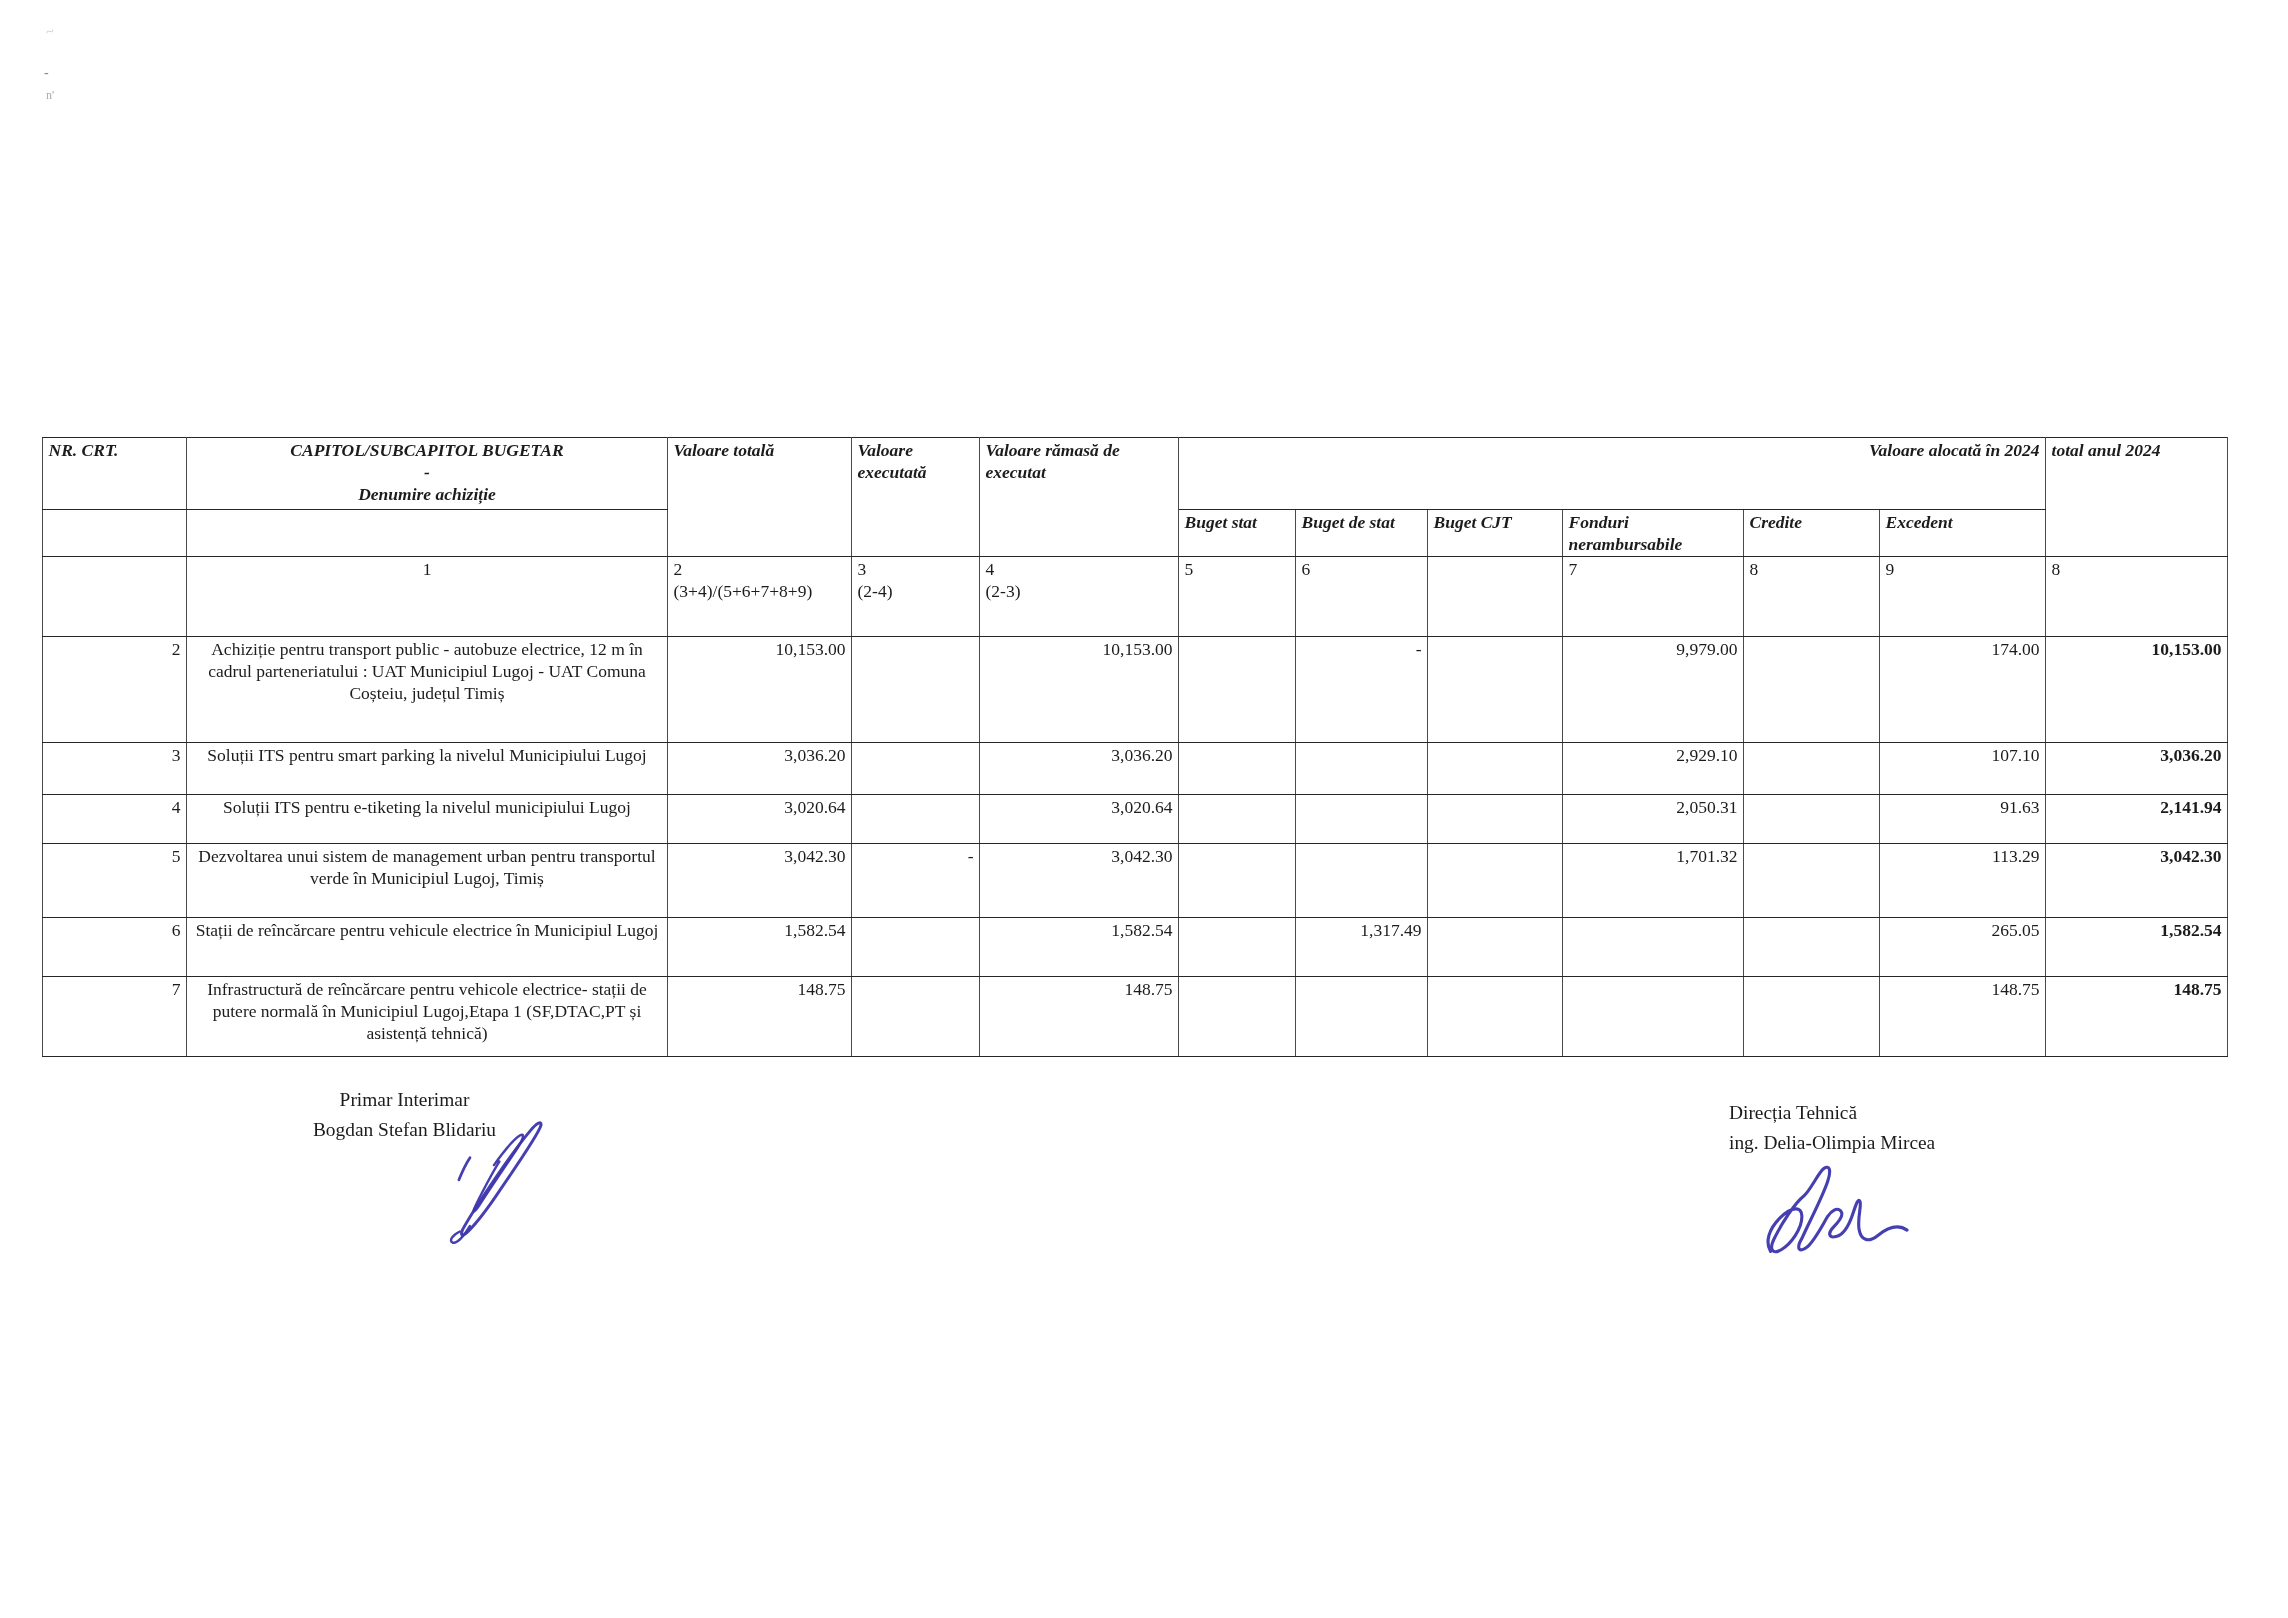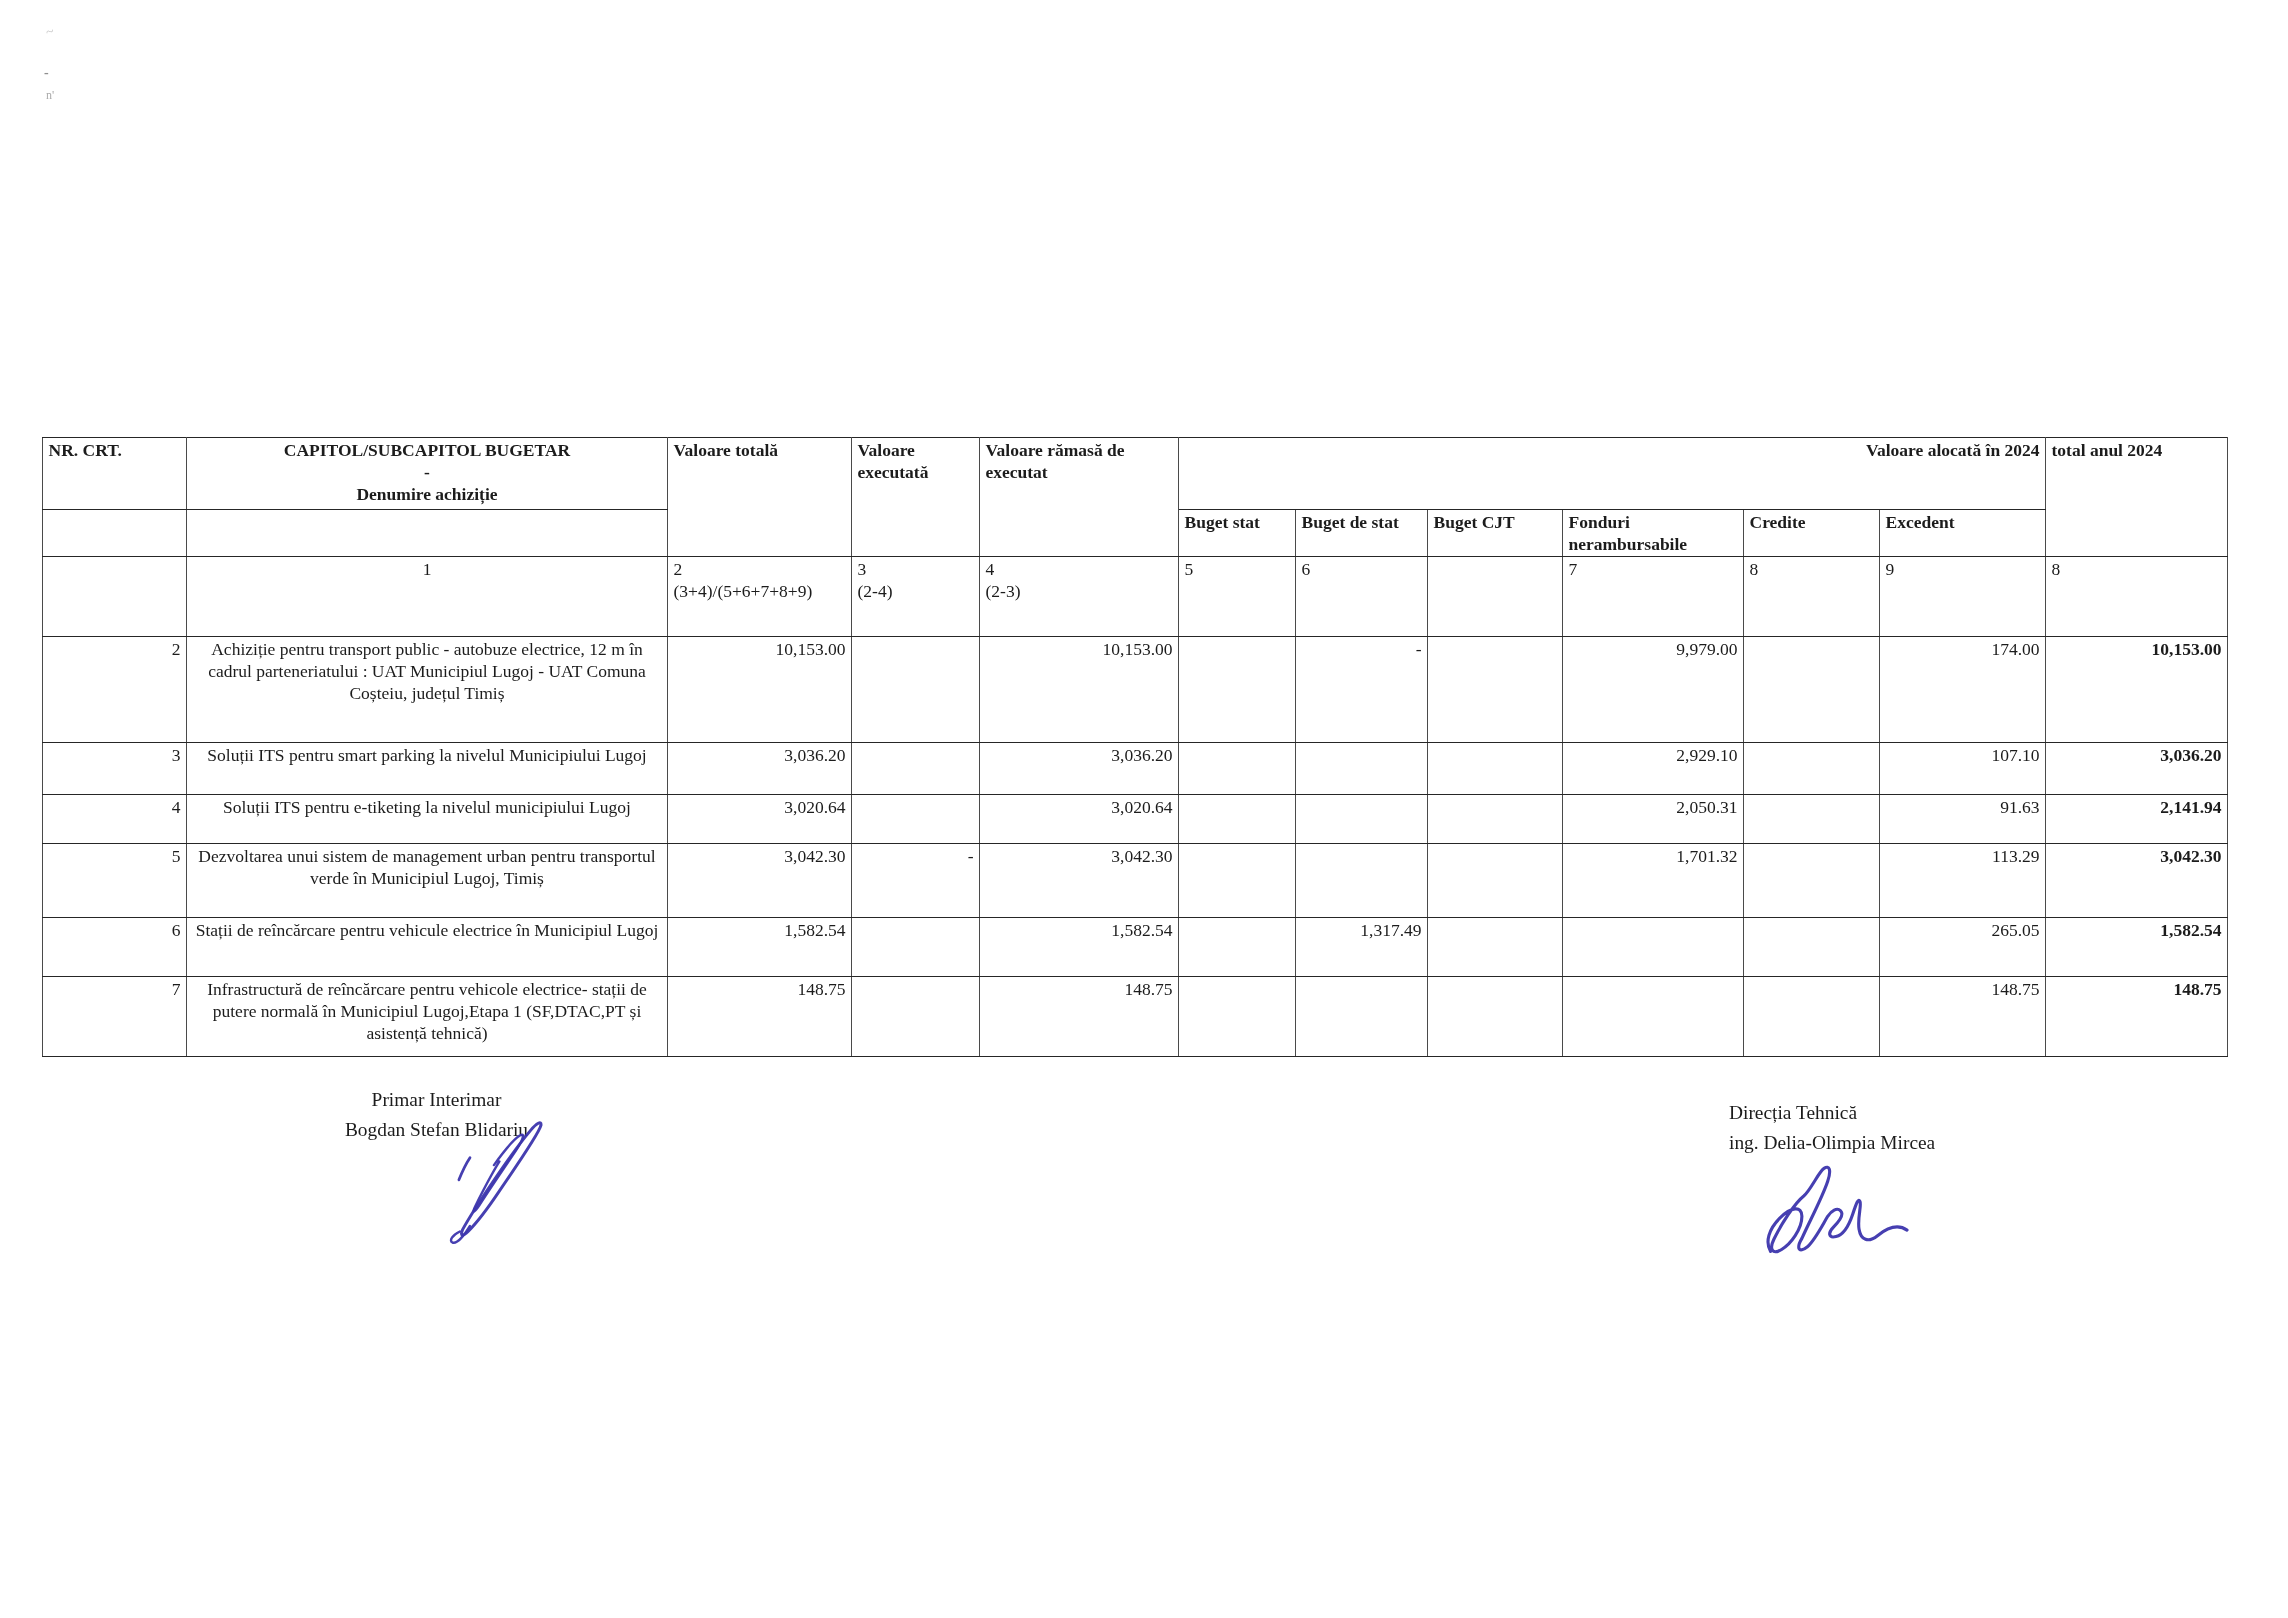--- a/index.html
+++ b/index.html
@@ -27,32 +27,32 @@
   table.budget td{
     border-left:0.9px solid #4a4a4a;
     border-right:0.9px solid #4a4a4a;
     border-top:1.8px solid #262626;
     border-bottom:1.8px solid #262626;
     padding:0.9px 5.5px;
     vertical-align:top;
     overflow:hidden;
     word-wrap:break-word;
   }
-  td.b{font-weight:bold;}
+  td.b{font-weight:bold;font-style:italic;}
   td.mid{vertical-align:middle;}
   td.ctr{text-align:right;}
   td.desc{text-align:center;vertical-align:top;}
   td.nrv{text-align:right;vertical-align:middle;padding-right:4.6px;}
   td.num{text-align:right;vertical-align:middle;padding-right:12px;}
   td.tot{text-align:right;vertical-align:middle;padding-right:7.4px;font-weight:bold;}
   td.one{text-align:center;vertical-align:top;}
   .blk{display:block;}
 
   .sig-block{position:absolute;font-size:19.4px;line-height:29.5px;}
-  .sig-left{left:335px;top:1085px;width:203px;text-align:center;}
+  .sig-left{left:303px;top:1085px;width:203px;text-align:center;}
   .sig-right{left:1729px;top:1092px;width:314px;text-align:left;margin-top:6px;}
   .sig-svg{position:absolute;}
   .sig-svg path{fill:none;stroke:#3c35ad;stroke-linecap:round;stroke-linejoin:round;opacity:.95;}
 </style>
 </head>
 <body>
 
 <div class="page">
 
   <span class="artifact a1">~</span>

